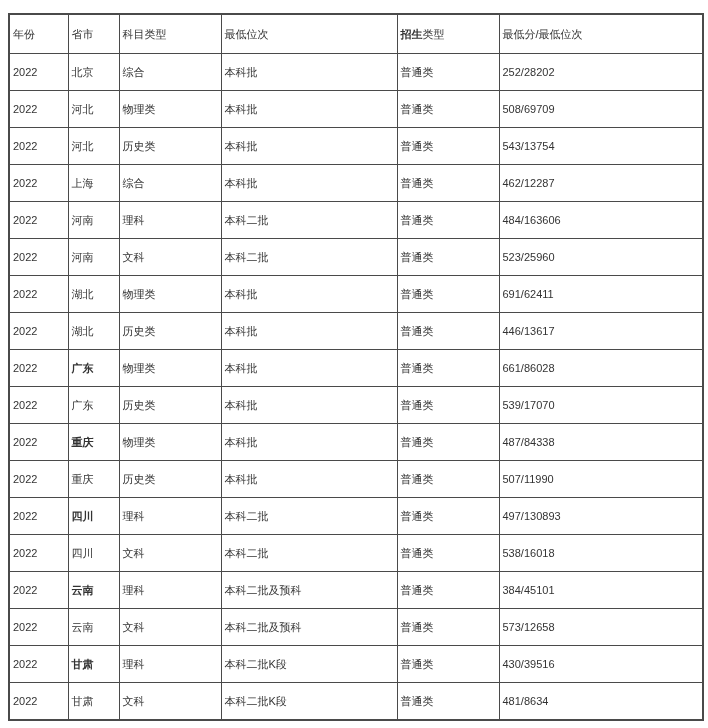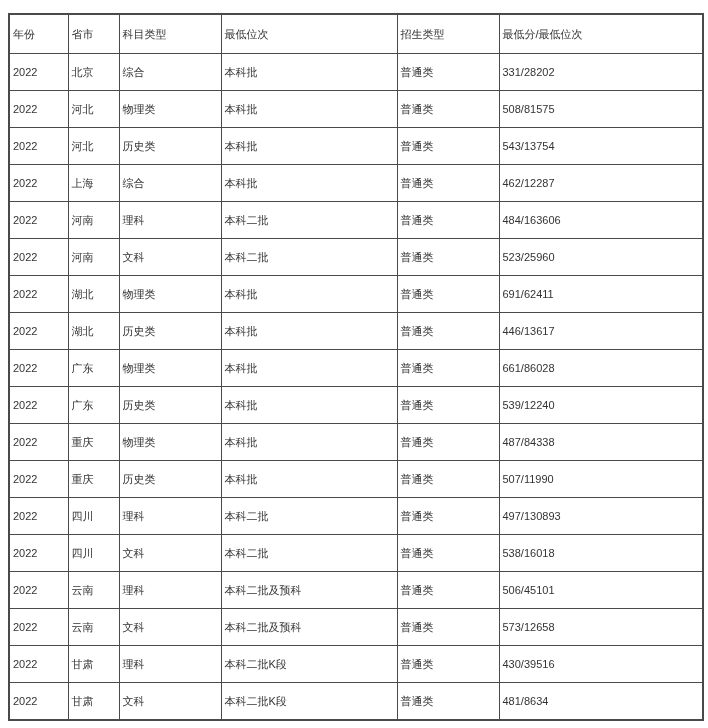--- a/index.html
+++ b/index.html
@@ -26,21 +26,21 @@
     border: 1px solid #4a4a4a;
     padding: 0 2px 0 3px;
     vertical-align: middle;
     text-align: left;
     font-weight: normal;
     overflow: hidden;
     white-space: nowrap;
   }
   table.score-table thead td { height: 38px; }
   table.score-table tbody td { height: 36px; }
-  .bold { font-weight: normal; }
+  .bold { font-weight: bold; }
 </style>
 </head>
 <body>
 
 <table class="score-table">
   <colgroup>
     <col style="width:59px">
     <col style="width:51px">
     <col style="width:102px">
     <col style="width:176px">
@@ -57,29 +57,29 @@
         <td><span>最低分/最低位次</span></td>
       </tr>
   </thead>
   <tbody>
       <tr>
         <td><span>2022</span></td>
         <td><span>北京</span></td>
         <td><span>综合</span></td>
         <td><span>本科批</span></td>
         <td><span>普通类</span></td>
-        <td><span>331/28202</span></td>
+        <td><span>252/28202</span></td>
       </tr>
       <tr>
         <td><span>2022</span></td>
         <td><span>河北</span></td>
         <td><span>物理类</span></td>
         <td><span>本科批</span></td>
         <td><span>普通类</span></td>
-        <td><span>508/81575</span></td>
+        <td><span>508/69709</span></td>
       </tr>
       <tr>
         <td><span>2022</span></td>
         <td><span>河北</span></td>
         <td><span>历史类</span></td>
         <td><span>本科批</span></td>
         <td><span>普通类</span></td>
         <td><span>543/13754</span></td>
       </tr>
       <tr>
@@ -129,21 +129,21 @@
         <td><span>本科批</span></td>
         <td><span>普通类</span></td>
         <td><span>661/86028</span></td>
       </tr>
       <tr>
         <td><span>2022</span></td>
         <td><span>广东</span></td>
         <td><span>历史类</span></td>
         <td><span>本科批</span></td>
         <td><span>普通类</span></td>
-        <td><span>539/12240</span></td>
+        <td><span>539/17070</span></td>
       </tr>
       <tr>
         <td><span>2022</span></td>
         <td><span class="bold">重庆</span></td>
         <td><span>物理类</span></td>
         <td><span>本科批</span></td>
         <td><span>普通类</span></td>
         <td><span>487/84338</span></td>
       </tr>
       <tr>
@@ -169,21 +169,21 @@
         <td><span>本科二批</span></td>
         <td><span>普通类</span></td>
         <td><span>538/16018</span></td>
       </tr>
       <tr>
         <td><span>2022</span></td>
         <td><span class="bold">云南</span></td>
         <td><span>理科</span></td>
         <td><span>本科二批及预科</span></td>
         <td><span>普通类</span></td>
-        <td><span>506/45101</span></td>
+        <td><span>384/45101</span></td>
       </tr>
       <tr>
         <td><span>2022</span></td>
         <td><span>云南</span></td>
         <td><span>文科</span></td>
         <td><span>本科二批及预科</span></td>
         <td><span>普通类</span></td>
         <td><span>573/12658</span></td>
       </tr>
       <tr>

